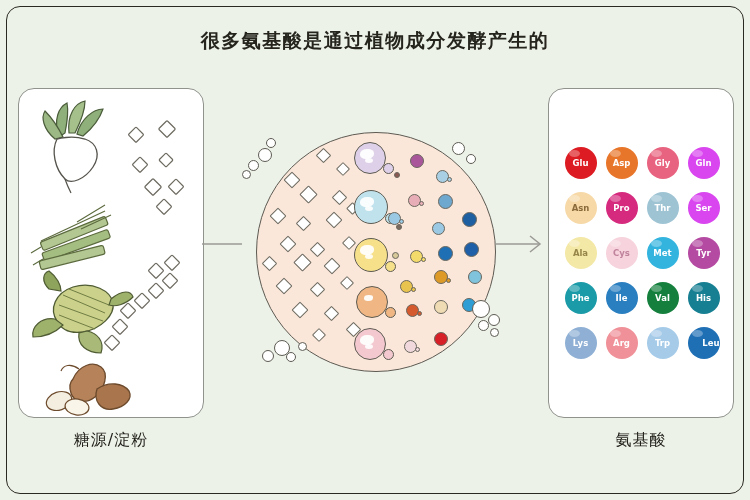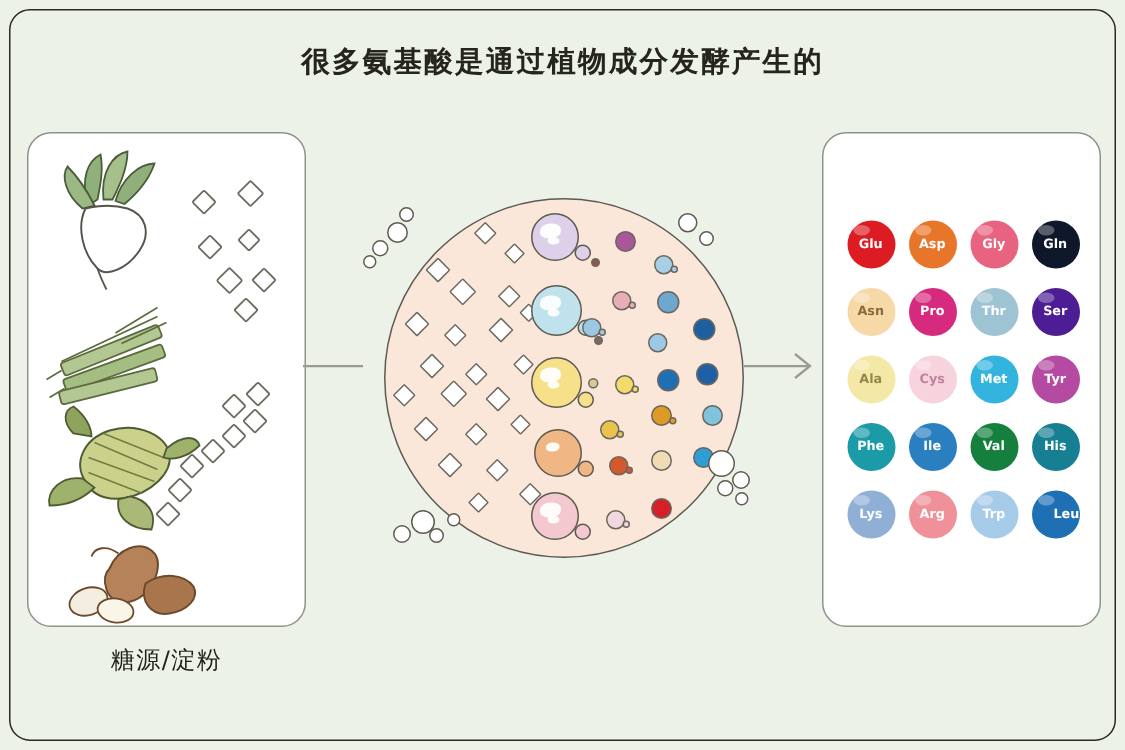--- a/index.html
+++ b/index.html
@@ -384,33 +384,33 @@
   <div id="aa-grid">
       <div class="aa" style="background: rgb(220, 28, 34); color: rgb(255, 255, 255);">
         <span>Glu</span>
       </div>
       <div class="aa" style="background: rgb(232, 118, 42); color: rgb(255, 255, 255);">
         <span>Asp</span>
       </div>
       <div class="aa" style="background: rgb(232, 99, 127); color: rgb(255, 255, 255);">
         <span>Gly</span>
       </div>
-      <div class="aa" style="background: #0f172a; color: rgb(255, 255, 255);">
+      <div class="aa" style="background: #d946ef; color: rgb(255, 255, 255);">
         <span>Gln</span>
       </div>
       <div class="aa" style="background: rgb(247, 217, 168); color: rgb(138, 106, 58);">
         <span>Asn</span>
       </div>
       <div class="aa" style="background: rgb(214, 42, 126); color: rgb(255, 255, 255);">
         <span>Pro</span>
       </div>
       <div class="aa" style="background: rgb(158, 196, 212); color: rgb(255, 255, 255);">
         <span>Thr</span>
       </div>
-      <div class="aa" style="background: #4c1d95; color: rgb(255, 255, 255);">
+      <div class="aa" style="background: #d946ef; color: rgb(255, 255, 255);">
         <span>Ser</span>
       </div>
       <div class="aa" style="background: rgb(244, 232, 166); color: rgb(150, 134, 74);">
         <span>Ala</span>
       </div>
       <div class="aa" style="background: rgb(246, 211, 221); color: rgb(192, 131, 156);">
         <span>Cys</span>
       </div>
       <div class="aa" style="background: rgb(51, 180, 223); color: rgb(255, 255, 255);">
         <span>Met</span>
@@ -436,14 +436,15 @@
       <div class="aa" style="background: rgb(240, 144, 152); color: rgb(255, 255, 255);">
         <span>Arg</span>
       </div>
       <div class="aa" style="background: rgb(166, 203, 232); color: rgb(255, 255, 255);">
         <span>Trp</span>
       </div>
       <div class="aa" style="background: rgb(31, 111, 181); color: rgb(255, 255, 255); justify-content: flex-end;">
         <span>Leu</span>
       </div>
     </div>
+  <div class="caption" id="cap-right">氨基酸</div>
 
 </div>
 
 </body></html>

